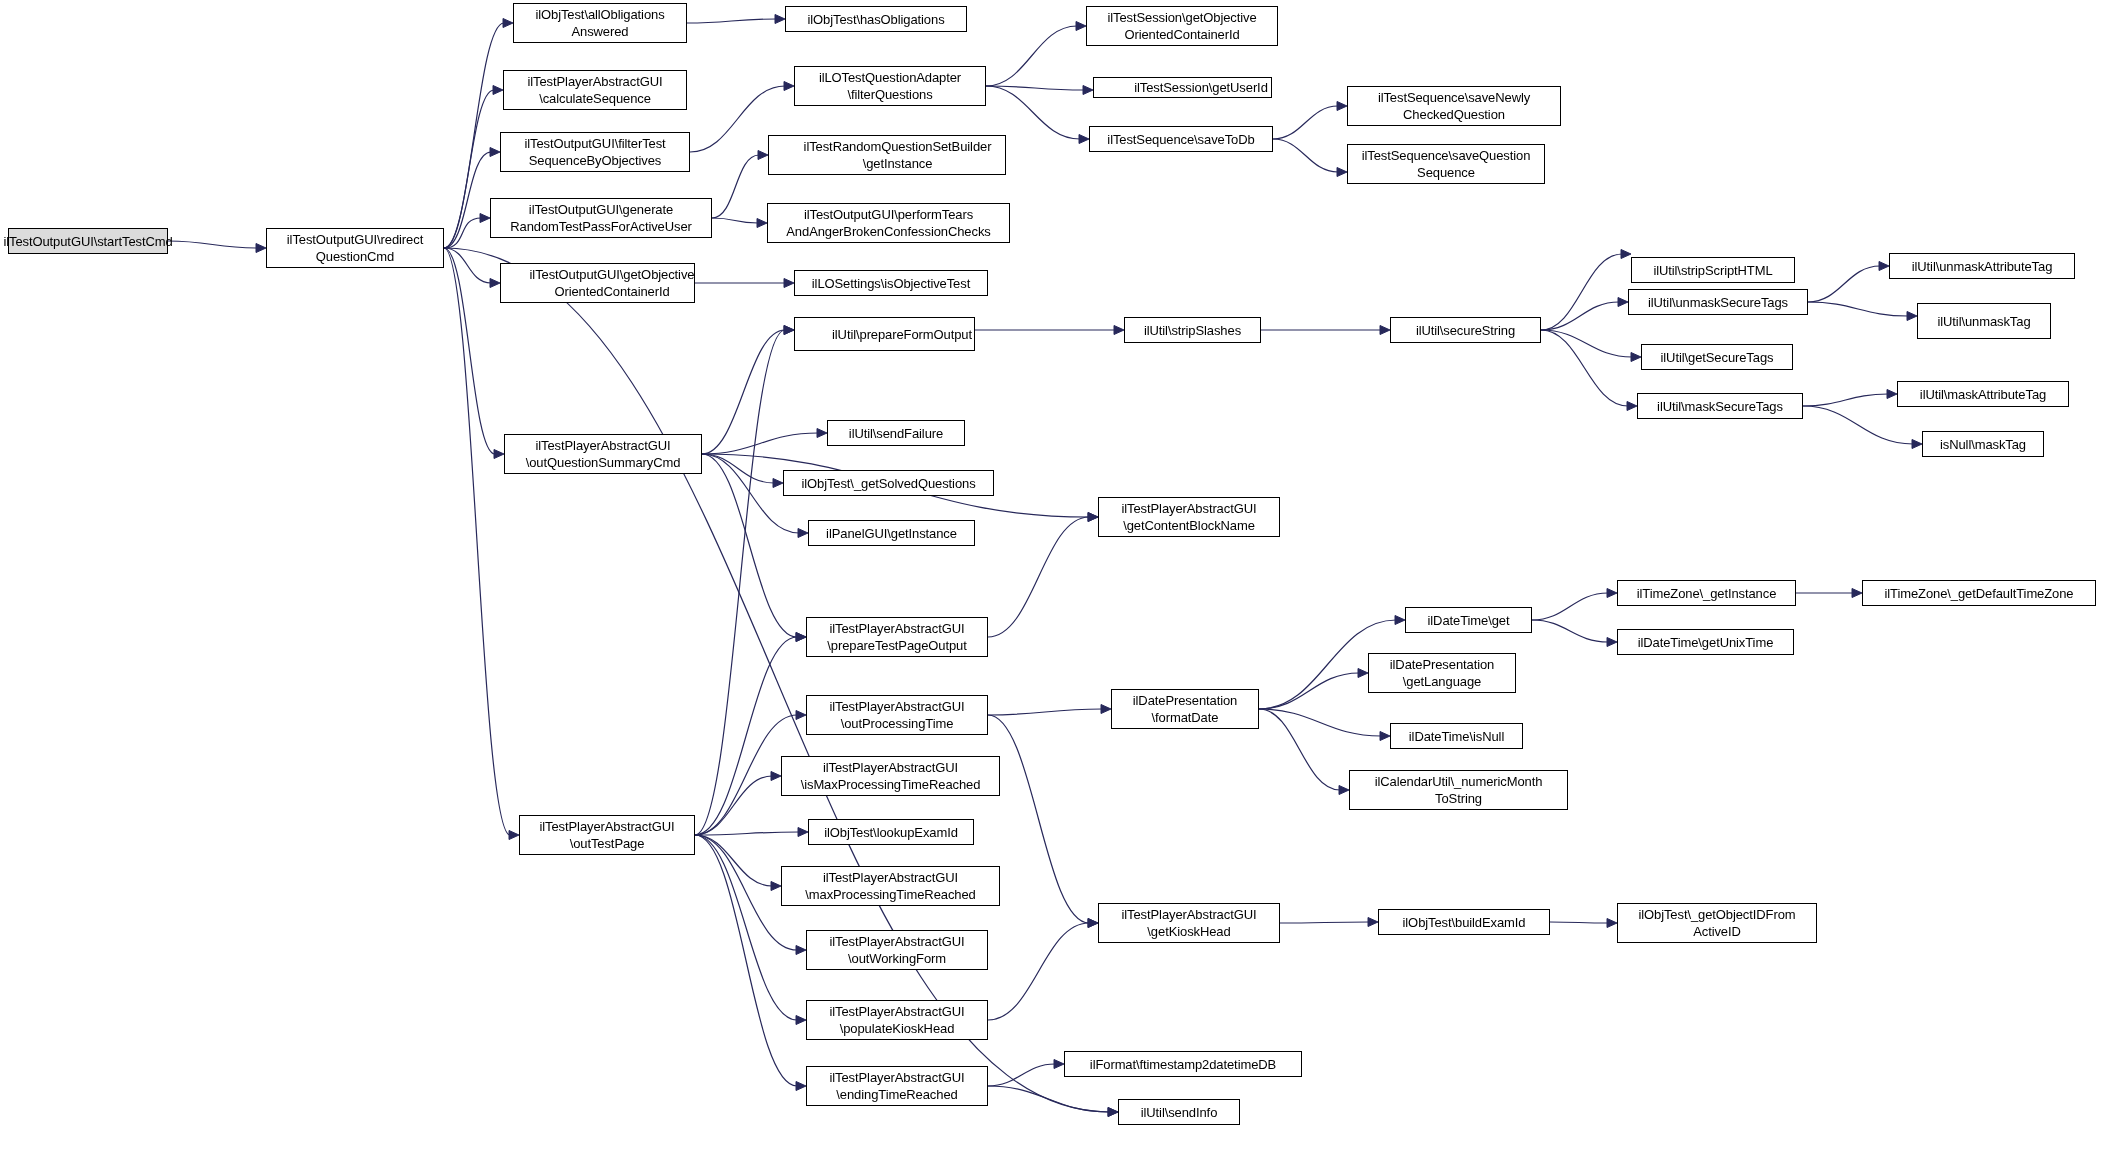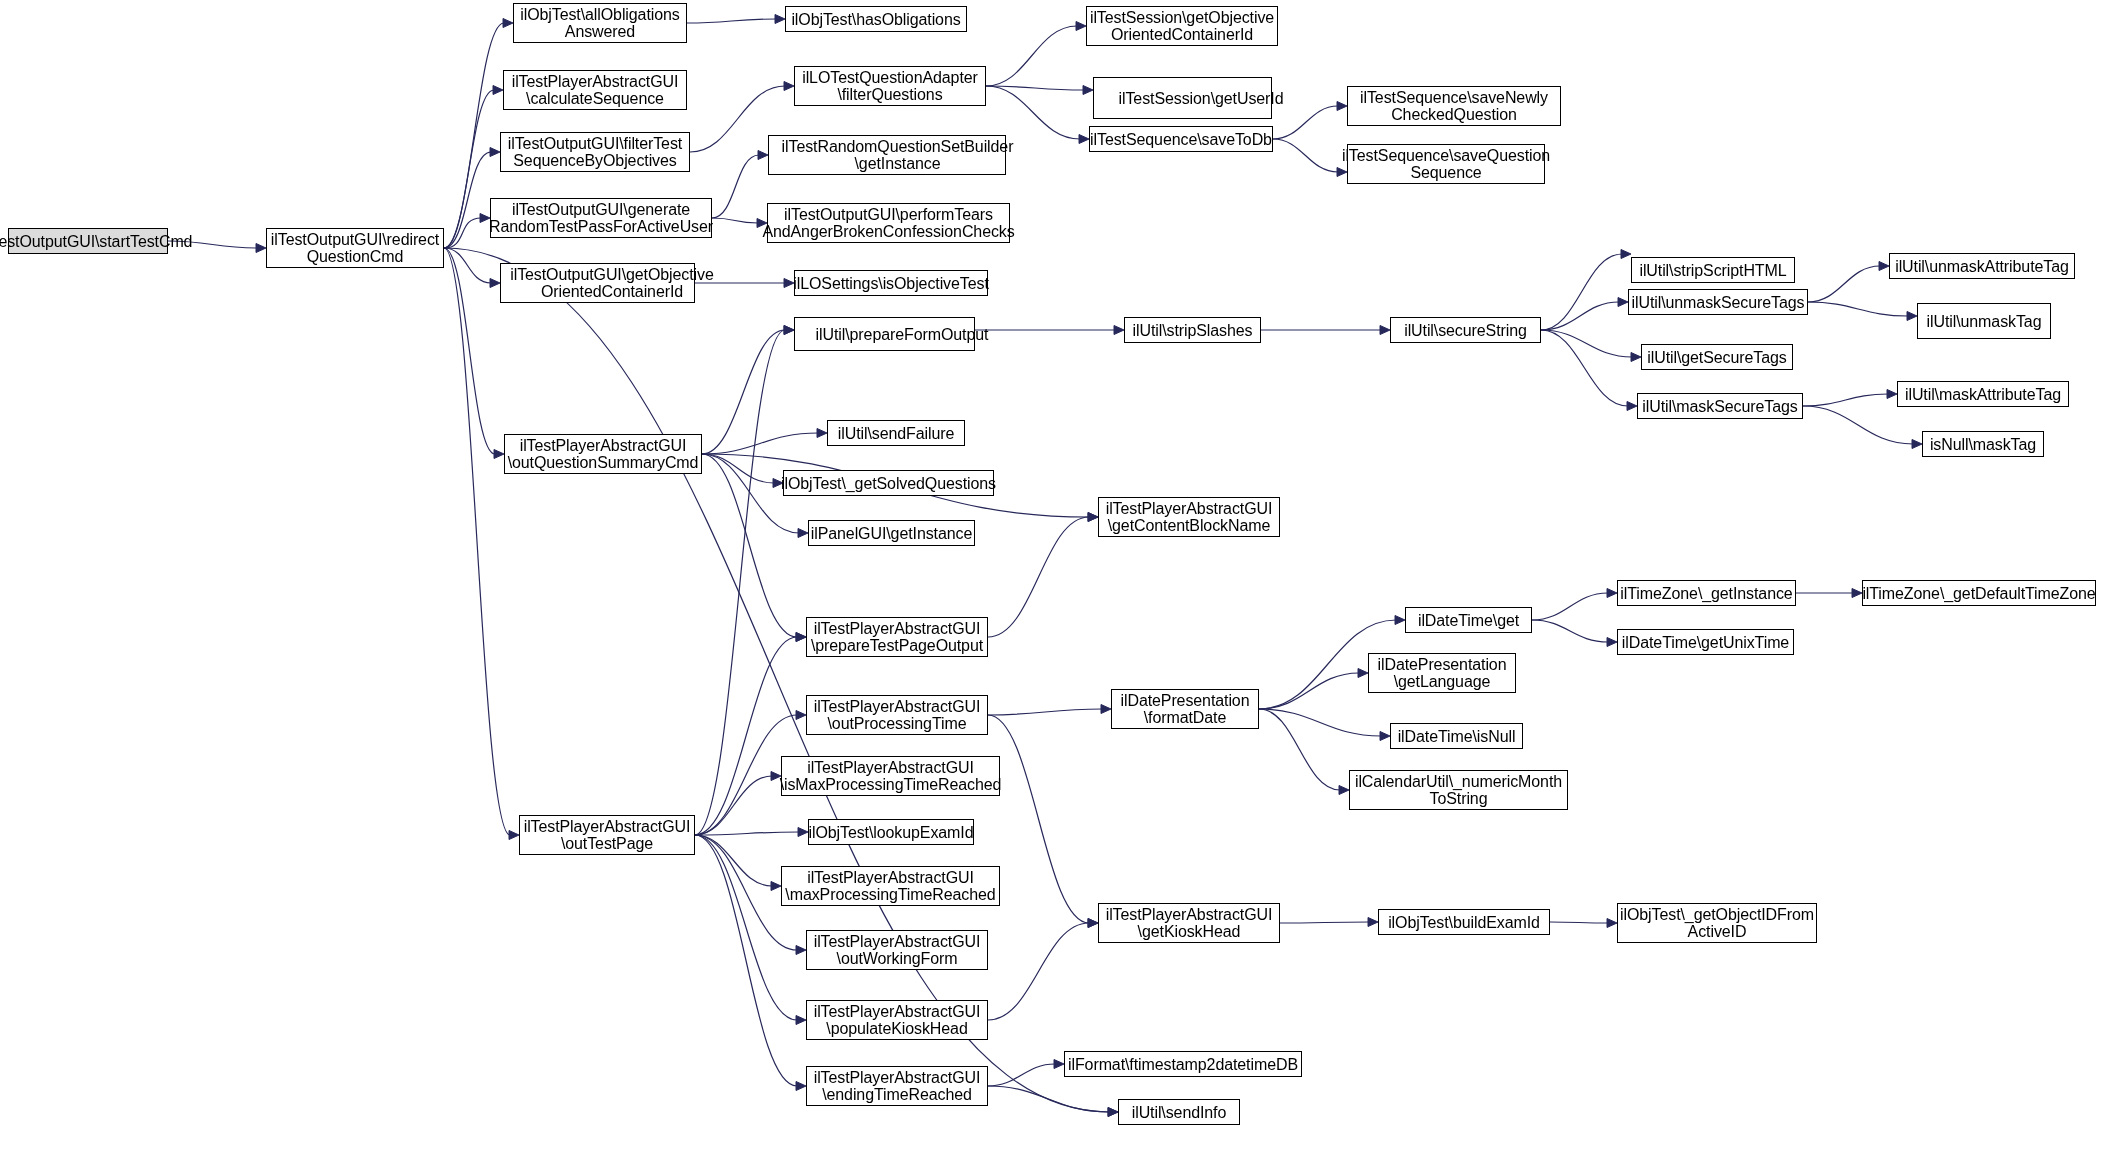--- a/index.html
+++ b/index.html
@@ -14,21 +14,21 @@
     background: #ffffff;
     font-family: "Liberation Sans", sans-serif;
     overflow: hidden;
   }
   .node {
     position: absolute;
     box-sizing: border-box;
     border: 1px solid #000000;
     background: #ffffff;
     color: #000000;
-    font-size: 16px;
+    font-size: 13px;
     line-height: 17px;
     display: flex;
     align-items: center;
     justify-content: center;
     text-align: center;
     padding: 1px 3px;
     white-space: pre-line;
     letter-spacing: -0.1px;
   }
   .node.root {
@@ -218,21 +218,21 @@
       <div class="node" style="left: 781px; top: 866px; width: 219px; height: 40px;">ilTestPlayerAbstractGUI
 \maxProcessingTimeReached</div>
       <div class="node" style="left: 806px; top: 930px; width: 182px; height: 40px;">ilTestPlayerAbstractGUI
 \outWorkingForm</div>
       <div class="node" style="left: 806px; top: 1000px; width: 182px; height: 40px;">ilTestPlayerAbstractGUI
 \populateKioskHead</div>
       <div class="node" style="left: 806px; top: 1066px; width: 182px; height: 40px;">ilTestPlayerAbstractGUI
 \endingTimeReached</div>
       <div class="node" style="left: 1086px; top: 6px; width: 192px; height: 40px;">ilTestSession\getObjective
 OrientedContainerId</div>
-      <div class="node" style="left: 1093px; top: 77px; width: 179px; height: 42px; padding-left: 40px;">ilTestSession\getUserId</div>
+      <div class="node" style="left: 1093px; top: 77px; width: 179px; height: 21px; padding-left: 40px;">ilTestSession\getUserId</div>
       <div class="node" style="left: 1089px; top: 126px; width: 184px; height: 26px;">ilTestSequence\saveToDb</div>
       <div class="node" style="left: 1347px; top: 86px; width: 214px; height: 40px;">ilTestSequence\saveNewly
 CheckedQuestion</div>
       <div class="node" style="left: 1347px; top: 144px; width: 198px; height: 40px;">ilTestSequence\saveQuestion
 Sequence</div>
       <div class="node" style="left: 1124px; top: 317px; width: 137px; height: 26px;">ilUtil\stripSlashes</div>
       <div class="node" style="left: 1390px; top: 317px; width: 151px; height: 26px;">ilUtil\secureString</div>
       <div class="node" style="left: 1631px; top: 241px; width: 164px; height: 26px; margin-top: 16px;">ilUtil\stripScriptHTML</div>
       <div class="node" style="left: 1628px; top: 289px; width: 180px; height: 26px;">ilUtil\unmaskSecureTags</div>
       <div class="node" style="left: 1641px; top: 344px; width: 152px; height: 26px;">ilUtil\getSecureTags</div>

